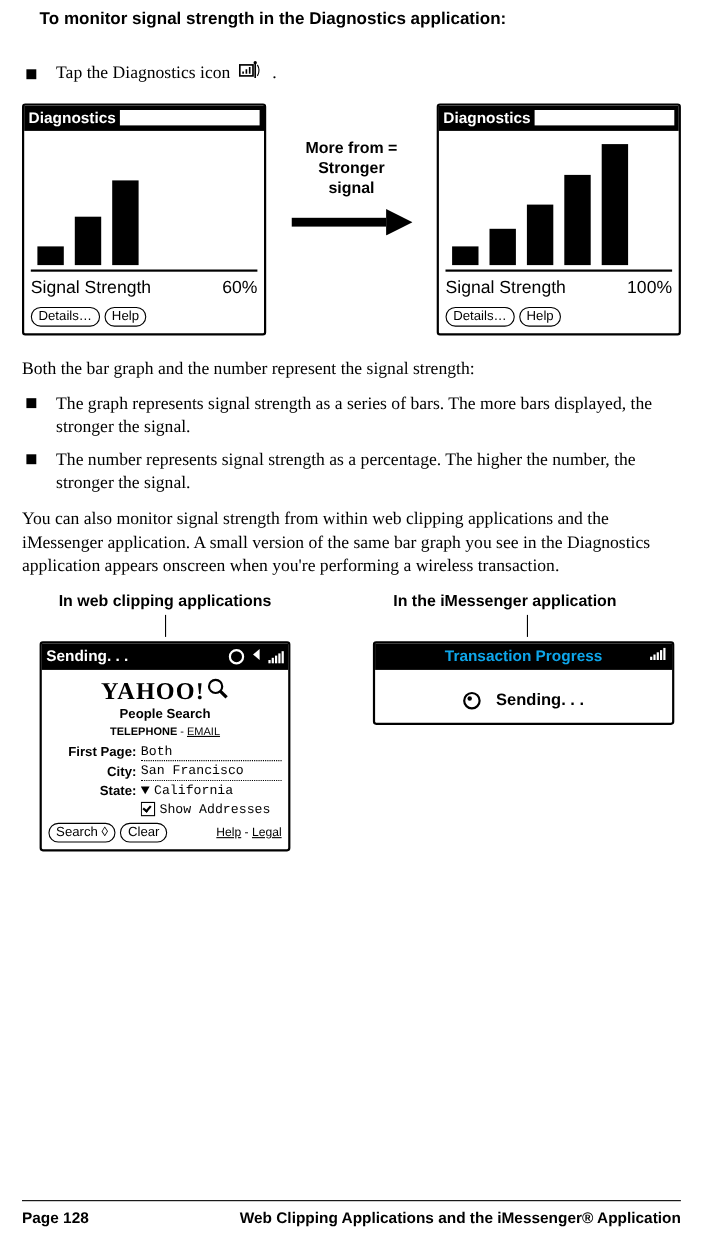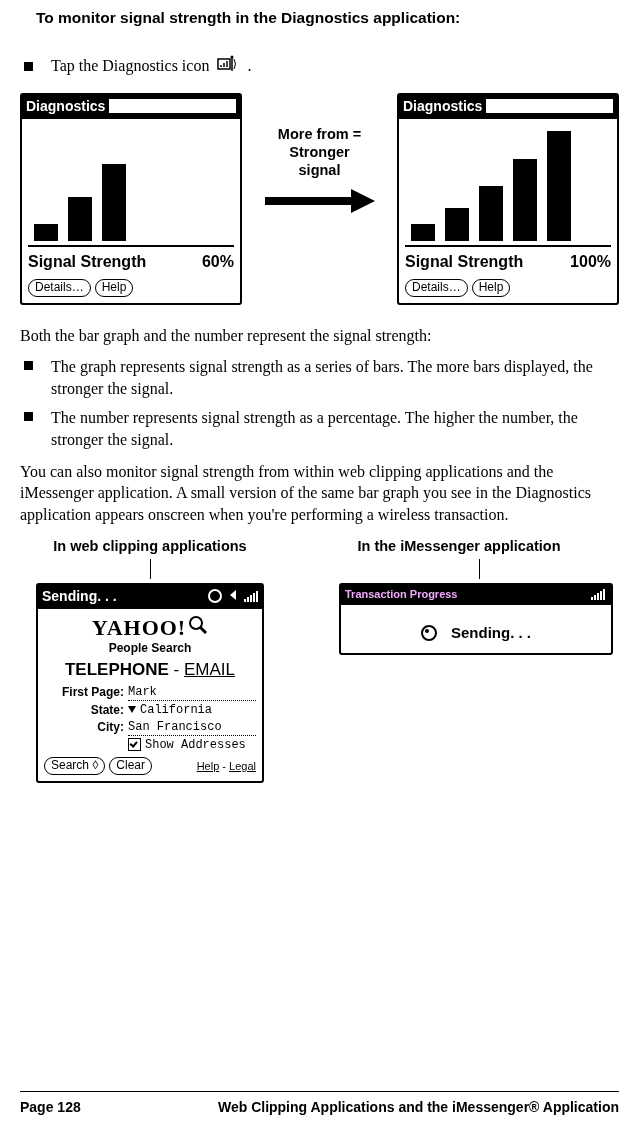--- a/index.html
+++ b/index.html
@@ -42,21 +42,21 @@
   .palm-title .tail {
     flex:1; height:14px; background:#fff; margin-left:4px;
   }
   .palm-body { padding:4px 6px 6px 6px; }
 
   .bars { display:flex; align-items:flex-end; height:110px; margin:8px 0 0 6px; }
   .bar { background:#000; width:24px; margin-right:10px; }
 
   .sig-line {
     border-top:2px solid #000; margin-top:4px; padding-top:4px;
-    font-family: Arial, Helvetica, sans-serif; font-weight:700; font-size:16px;
+    font-family: Arial, Helvetica, sans-serif; font-weight:400; font-size:16px;
     display:flex; justify-content:space-between;
   }
   .pbtn-row { margin-top:6px; display:flex; gap:4px; }
   .pbtn {
     border:1.5px solid #000; border-radius:9px;
     font-family: Arial, Helvetica, sans-serif; font-size:12px;
     padding:0 6px 1px 6px; line-height:15px;
     display:inline-block;
   }
 
@@ -85,21 +85,21 @@
     background:#000; color:#fff; display:flex; align-items:center;
     font-family: Arial, Helvetica, sans-serif; font-weight:700; font-size:14px;
     padding:2px 4px 3px 4px;
   }
   .yahoo-title .spacer { flex:1; }
   .mini-bars { display:flex; align-items:flex-end; gap:1px; height:12px; margin-left:4px;}
   .mini-bars div { width:2px; background:#fff; }
   .yahoo-body { padding:4px 6px 6px 6px; font-family: Arial, Helvetica, sans-serif; font-size:12px; }
   .yahoo-logo { text-align:center; font-family:'Times New Roman', serif; font-weight:900; font-size:22px; letter-spacing:1px; }
   .yahoo-sub { text-align:center; font-family: Arial, Helvetica, sans-serif; font-weight:700; font-size:12px; margin-top:-2px;}
-  .tele { text-align:center; font-size:17px; margin:2px 0; }
+  .tele { text-align:center; font-size:10px; margin:2px 0; }
   .tele b { font-weight:700; }
   .field-row { display:flex; align-items:center; margin:1px 0; }
   .flabel { width:80px; text-align:right; font-weight:700; padding-right:4px; font-size:12px;}
   .fval {
     flex:1; border-bottom:1px dotted #000; font-family:'Courier New',monospace;
     font-size:12px; padding-bottom:0px;
     white-space:nowrap; overflow:hidden;
   }
   .nodots { border-bottom:none; }
   .state-row .tri {
@@ -117,22 +117,22 @@
   }
   .yahoo-footer { display:flex; justify-content:space-between; align-items:center; margin-top:4px;}
   .ylinks { font-size:11px; }
   .ylinks span { text-decoration:underline; }
 
   
   .imsg {
     width:270px; border:2px solid #000; border-radius:3px; margin-left:auto; margin-right:6px;
   }
   .imsg-title {
-    background:#000; color:#f0abfc; position:relative;
-    font-family: Arial, Helvetica, sans-serif; font-weight:700; font-size:11px;
+    background:#000; color:#0ea5e9; text-align:center; position:relative;
+    font-family: Arial, Helvetica, sans-serif; font-weight:700; font-size:14px;
     padding:2px 4px 3px 4px;
   }
   .imsg-title .mini-bars { position:absolute; right:6px; top:3px; }
   .imsg-body { padding:18px 10px 10px 10px; text-align:center; font-family: Arial, Helvetica, sans-serif; }
   .imsg-send { display:flex; justify-content:center; align-items:center; gap:14px; font-weight:700; font-size:15px;}
   .radio {
     width:12px;height:12px;border:2px solid #000;border-radius:50%;
     display:inline-block; position:relative;
   }
   .radio::after{
@@ -283,31 +283,31 @@
                 <line x1="12" y1="12" x2="18" y2="18" stroke="#000" stroke-width="3"></line>
               </svg>
           </span>
         </div>
         <div class="yahoo-sub">People Search</div>
         <div class="tele">
           <b>TELEPHONE</b><span> - </span><span style="text-decoration:underline">EMAIL</span>
         </div>
         <div class="field-row">
           <div class="flabel">First Page:</div>
-          <div class="fval">Mark</div>
+          <div class="fval">Both</div>
+        </div>
+        <div class="field-row">
+          <div class="flabel">City:</div>
+          <div class="fval">San Francisco</div>
         </div>
         <div class="field-row state-row">
           <div class="flabel">State:</div>
           <div class="fval nodots">
             <span class="tri"></span><span>California</span>
           </div>
-        </div>
-        <div class="field-row">
-          <div class="flabel">City:</div>
-          <div class="fval">San Francisco</div>
         </div>
         <div class="field-row">
           <div class="flabel"></div>
           <div class="fval nodots">
             <span class="chk"></span><span>Show Addresses</span>
           </div>
         </div>
         <div class="yahoo-footer">
           <div style="display:flex;gap:4px;">
             <span class="pbtn"><span>Search</span> <span>◊</span></span>

